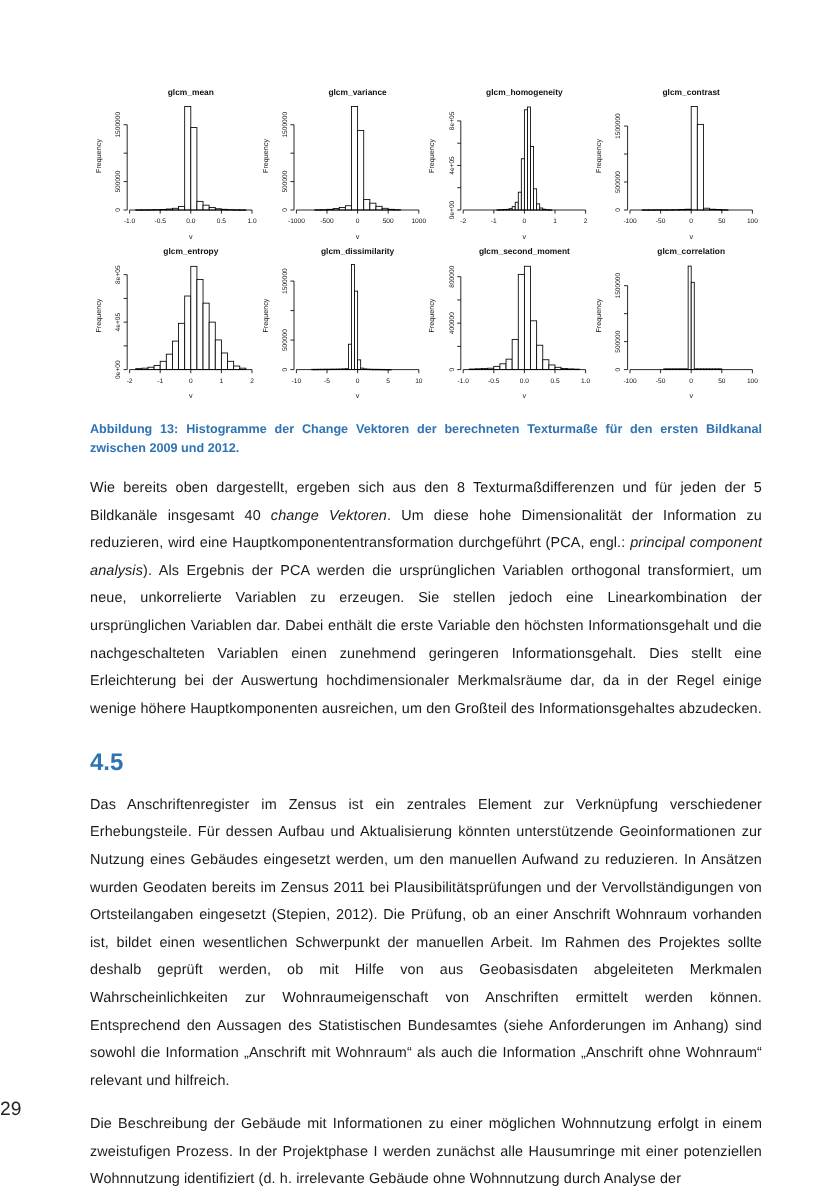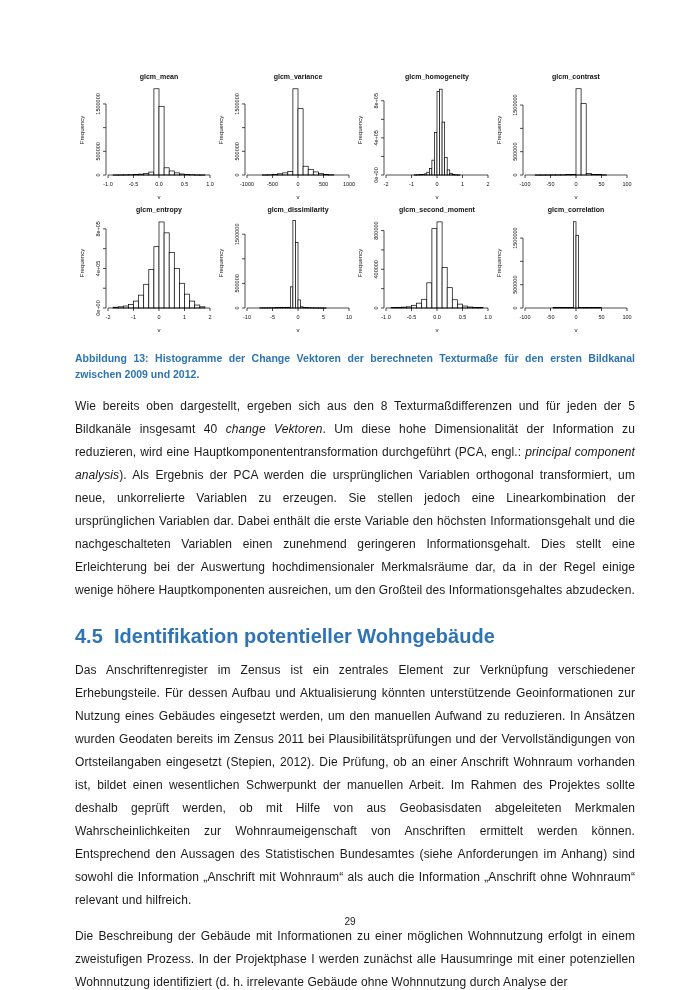--- a/index.html
+++ b/index.html
@@ -44,22 +44,22 @@
     margin-bottom:4px;
     color:var(--accent,#2E74B5);
     font-weight:bold;
     font-size:20px;
     line-height:20px;
   }
   .heading .num{min-width:39px;}
   .footer{
     position:absolute;
     left:0;right:0;top:916px;
-    text-align:center;
-    font-size:10px;
+    text-align:left;
+    font-size:16px;
     color:#222;
   }
 </style>
 </head>
 <body>
 
 <div class="page">
   <div class="content">
 
     <div class="figure-block">
@@ -405,21 +405,20 @@
             <text x="7" y="60" font-size="6" text-anchor="middle" transform="rotate(-90 7 60)">Frequency</text>
           </svg>
         </div>
       <div class="caption">Abbildung 13: Histogramme der Change Vektoren der berechneten Texturmaße für den ersten Bildkanal zwischen 2009 und 2012.</div>
     </div>
 
     <p class="para"><span>Wie bereits oben dargestellt, ergeben sich aus den 8 Texturmaßdifferenzen und für jeden der 5 Bildkanäle insgesamt 40 </span><i>change Vektoren</i><span>. Um diese hohe Dimensionalität der Information zu reduzieren, wird eine Hauptkomponententransformation durchgeführt (PCA, engl.: </span><i>principal component analysis</i><span>). Als Ergebnis der PCA werden die ursprünglichen Variablen orthogonal transformiert, um neue, unkorrelierte Variablen zu erzeugen. Sie stellen jedoch eine Linearkombination der ursprünglichen Variablen dar. Dabei enthält die erste Variable den höchsten Informationsgehalt und die nachgeschalteten Variablen einen zunehmend geringeren Informationsgehalt. Dies stellt eine Erleichterung bei der Auswertung hochdimensionaler Merkmalsräume dar, da in der Regel einige wenige höhere Hauptkomponenten ausreichen, um den Großteil des Informationsgehaltes abzudecken.</span></p>
 
     <div class="heading">
       <span class="num">4.5</span>
-      <span>Identifikation potentieller Wohngebäude</span>
     </div>
 
     <p class="para"><span>Das Anschriftenregister im Zensus ist ein zentrales Element zur Verknüpfung verschiedener Erhebungsteile. Für dessen Aufbau und Aktualisierung könnten unterstützende Geoinformationen zur Nutzung eines Gebäudes eingesetzt werden, um den manuellen Aufwand zu reduzieren. In Ansätzen wurden Geodaten bereits im Zensus 2011 bei Plausibilitätsprüfungen und der Vervollständigungen von Ortsteilangaben eingesetzt (Stepien, 2012). Die Prüfung, ob an einer Anschrift Wohnraum vorhanden ist, bildet einen wesentlichen Schwerpunkt der manuellen Arbeit. Im Rahmen des Projektes sollte deshalb geprüft werden, ob mit Hilfe von aus Geobasisdaten abgeleiteten Merkmalen Wahrscheinlichkeiten zur Wohnraumeigenschaft von Anschriften ermittelt werden können. Entsprechend den Aussagen des Statistischen Bundesamtes (siehe Anforderungen im Anhang) sind sowohl die Information „Anschrift mit Wohnraum“ als auch die Information „Anschrift ohne Wohnraum“ relevant und hilfreich.</span></p>
 
     <p class="para"><span>Die Beschreibung der Gebäude mit Informationen zu einer möglichen Wohnnutzung erfolgt in einem zweistufigen Prozess. In der Projektphase I werden zunächst alle Hausumringe mit einer potenziellen Wohnnutzung identifiziert (d. h. irrelevante Gebäude ohne Wohnnutzung durch Analyse der</span></p>
 
   </div>
 
   <div class="footer">29</div>
 </div>

